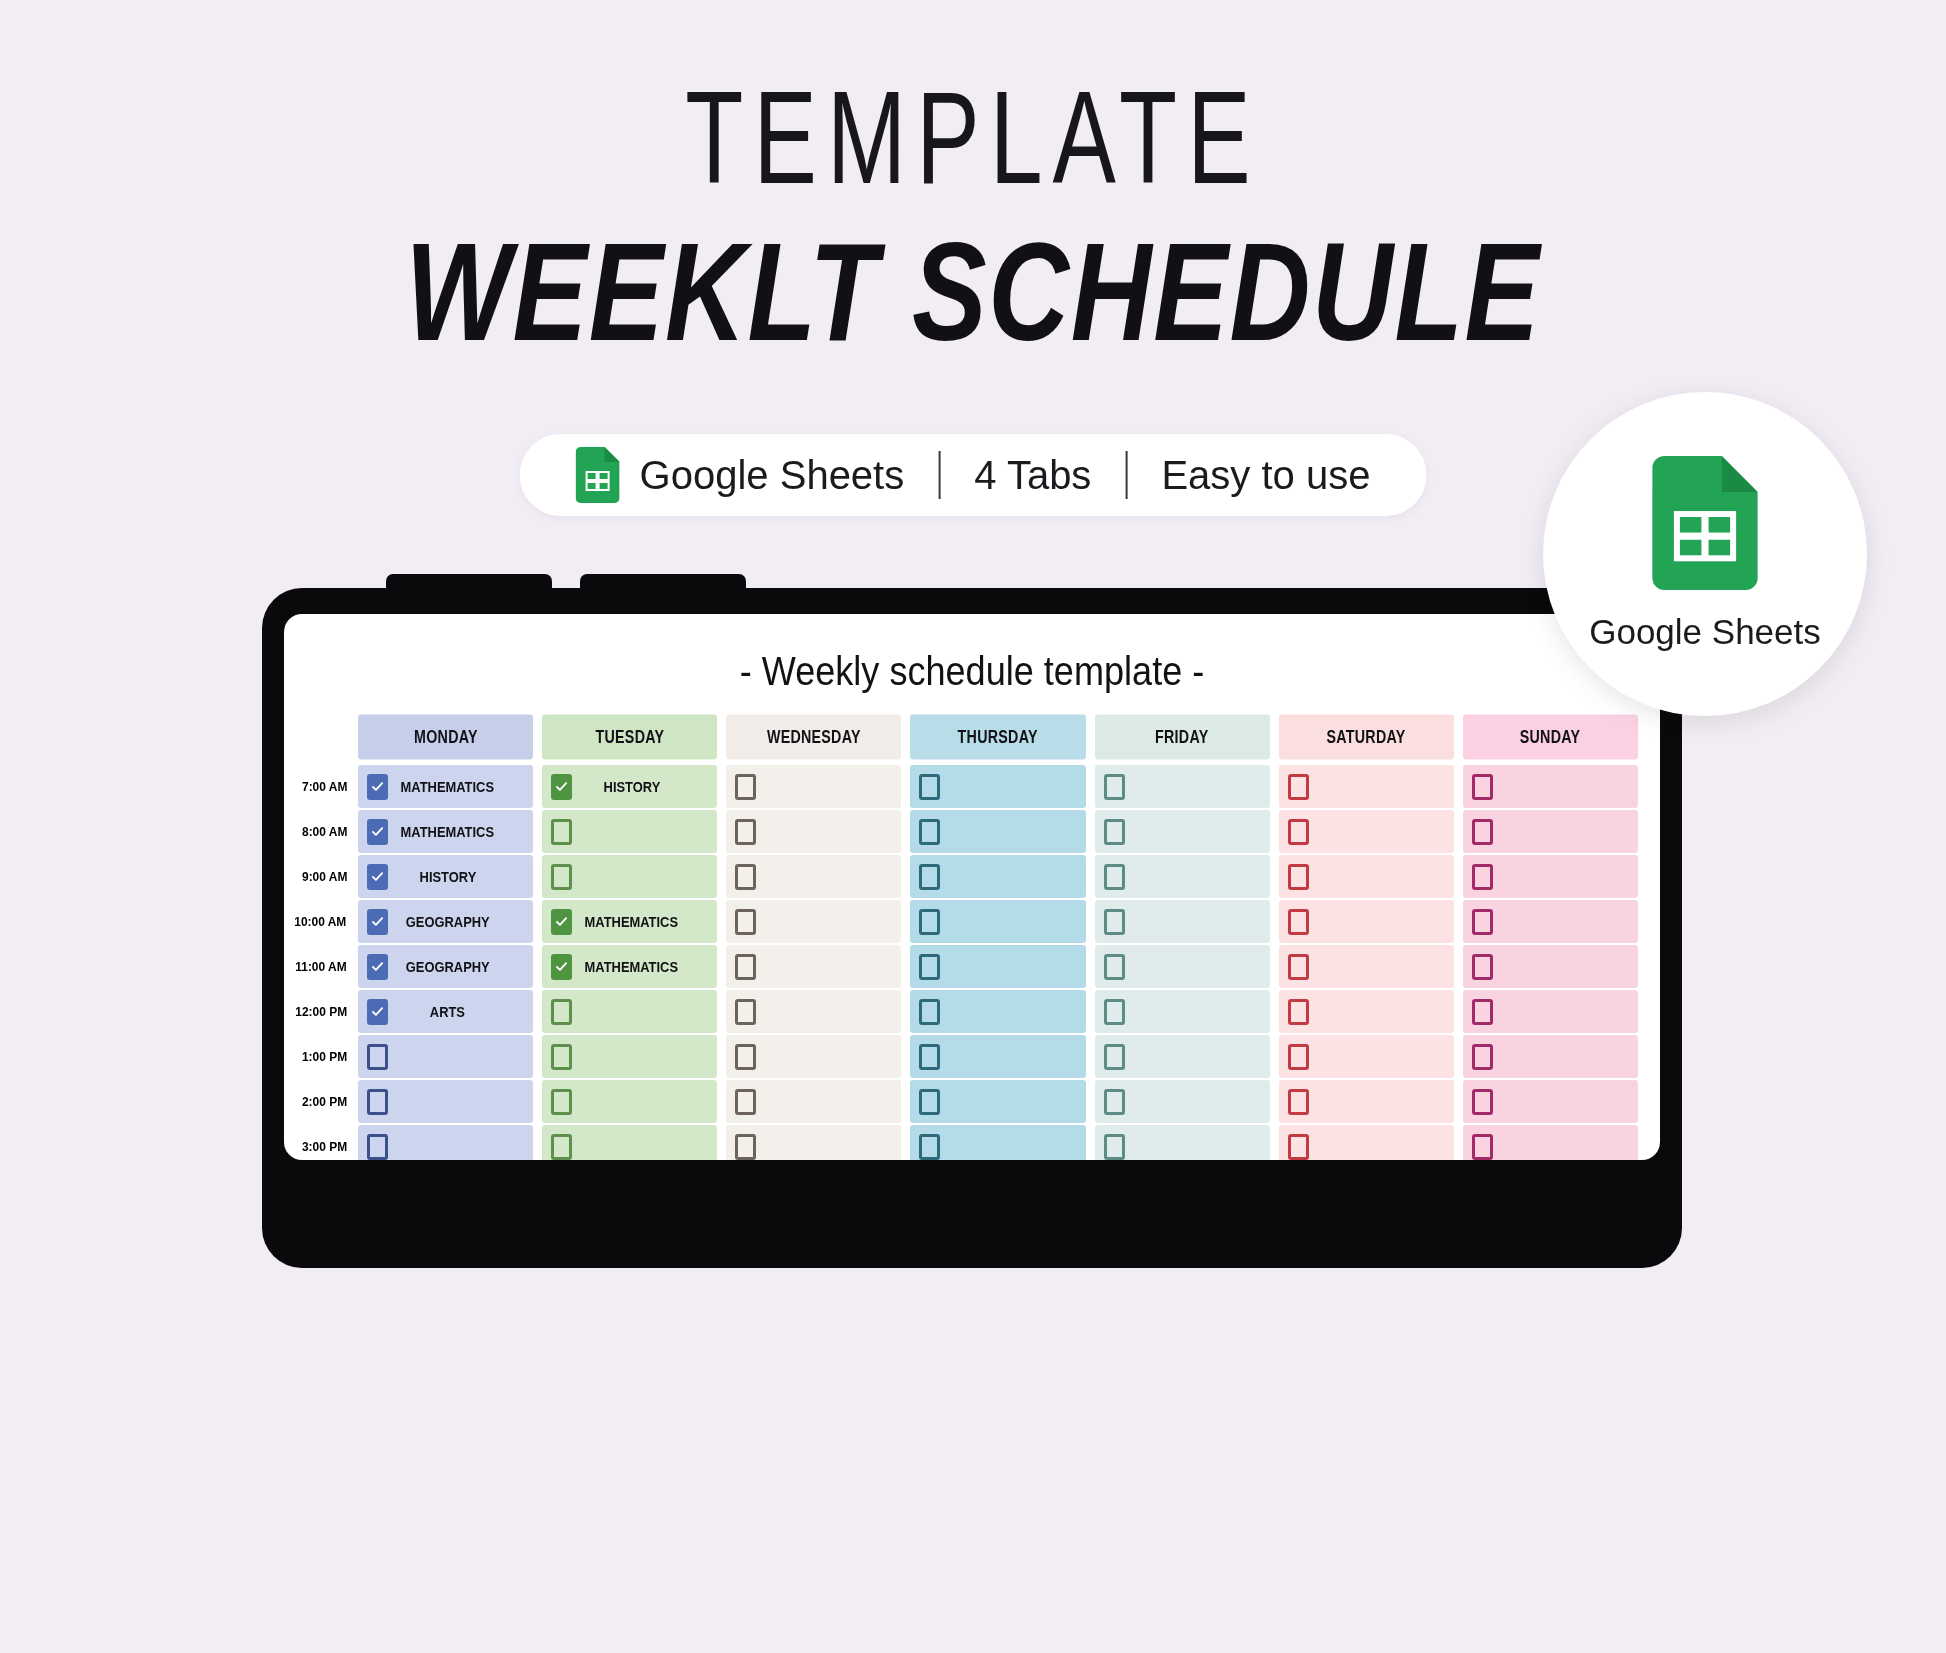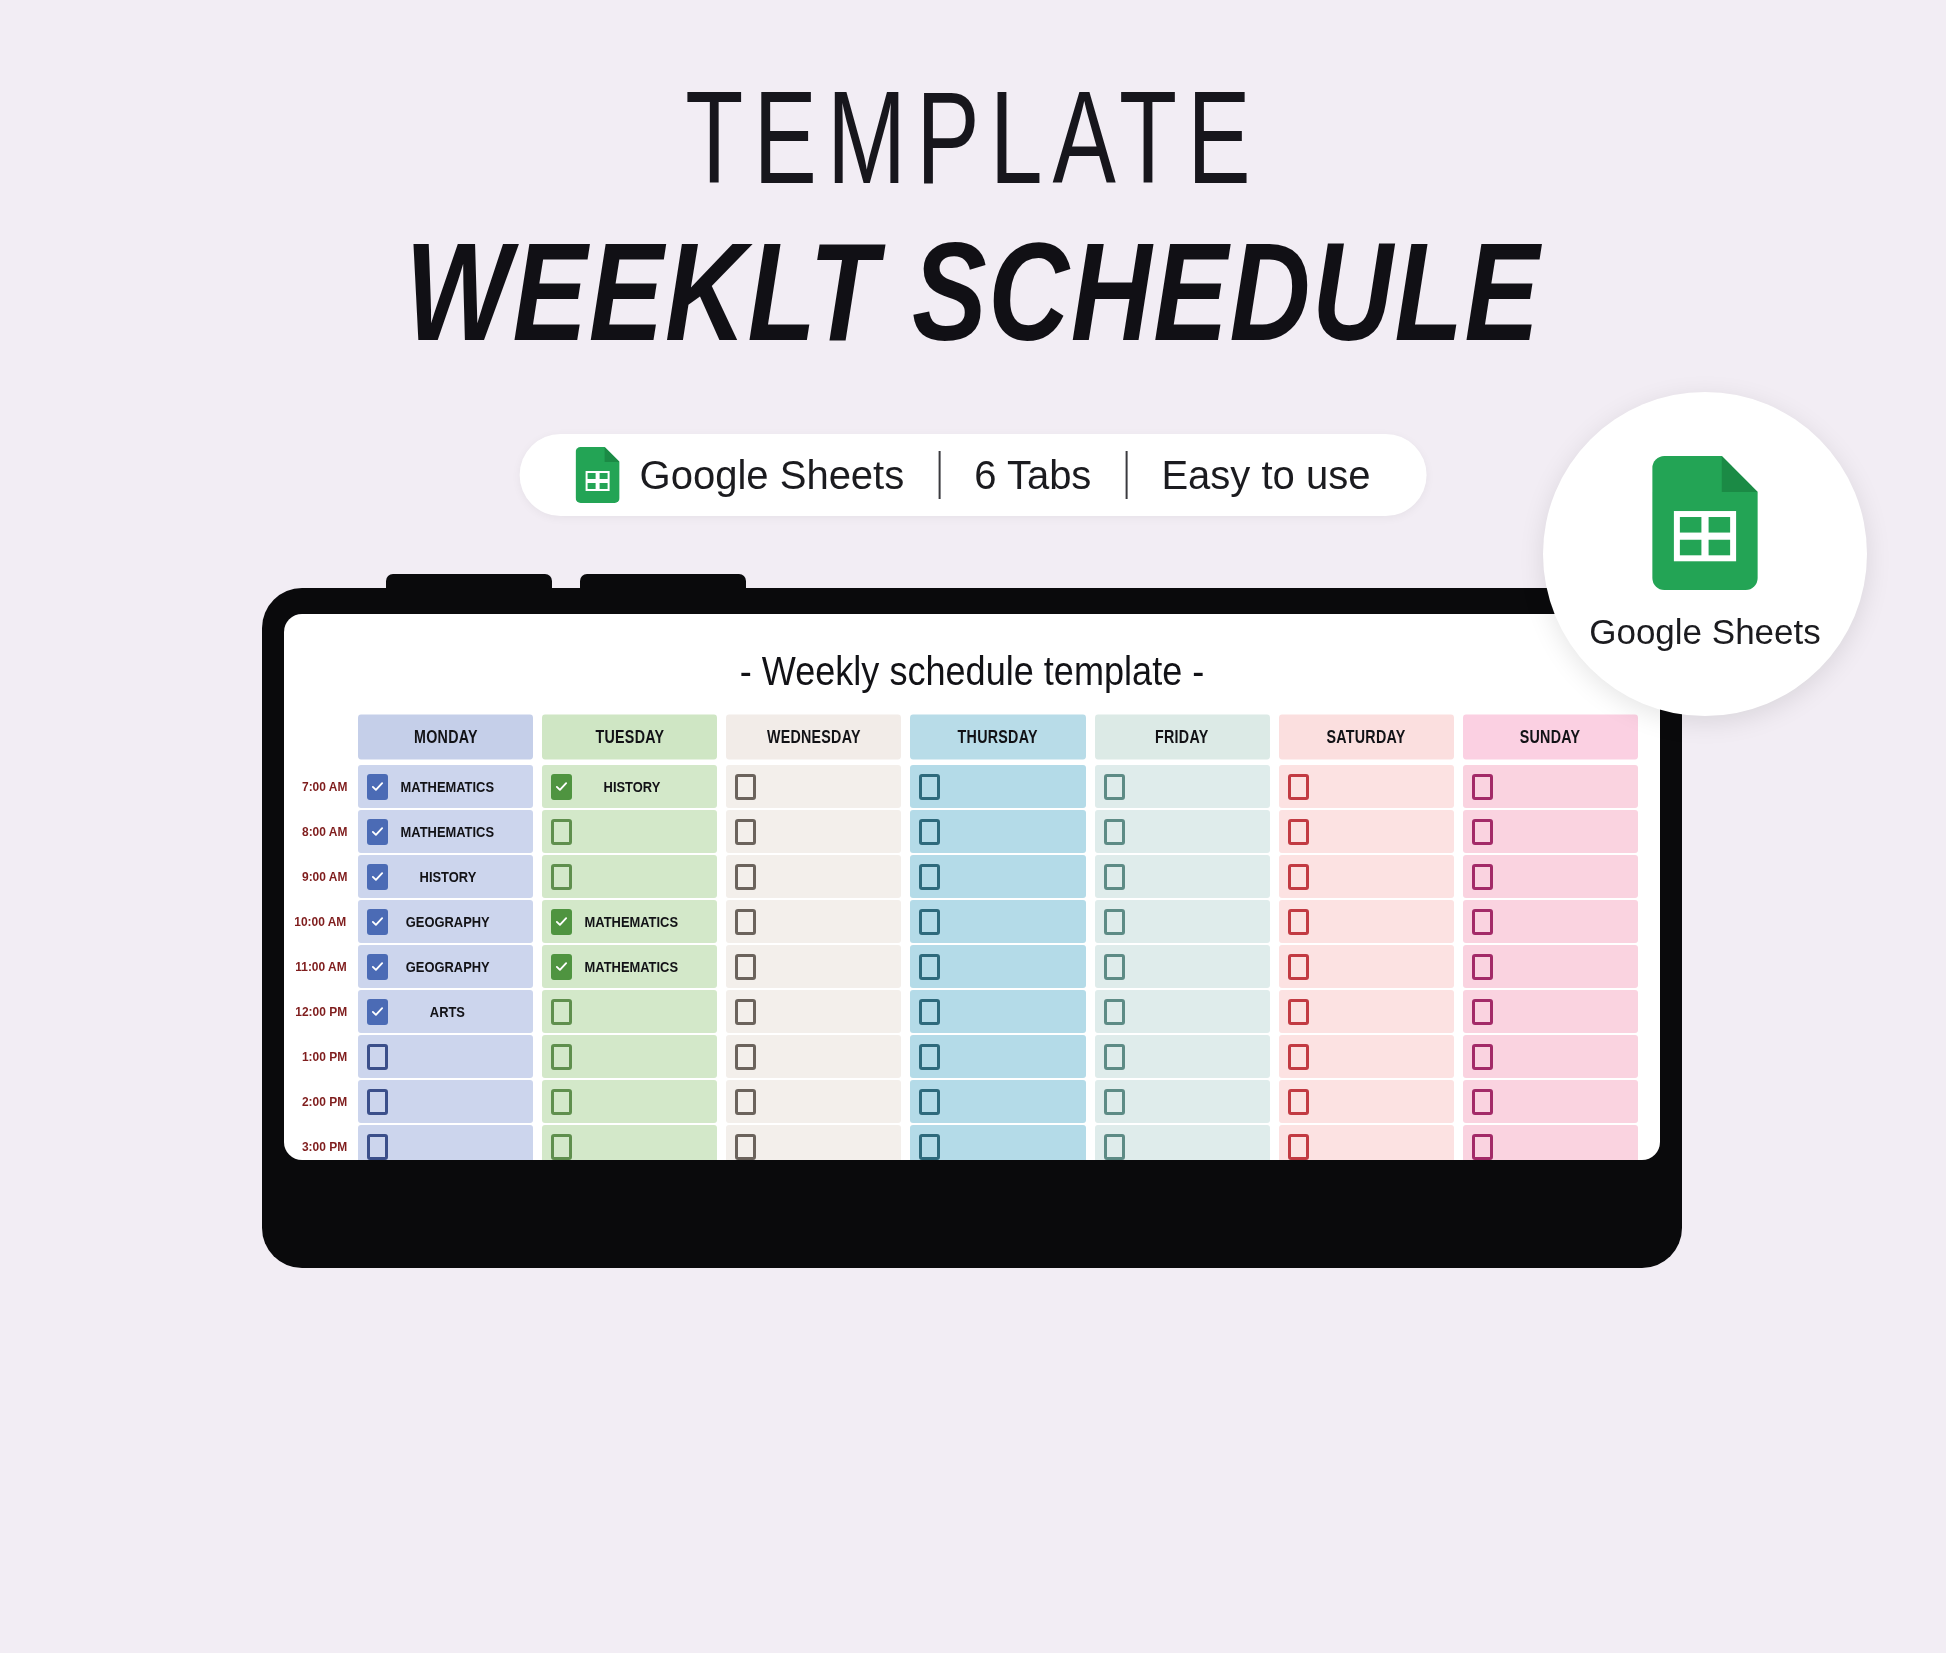--- a/index.html
+++ b/index.html
@@ -155,21 +155,21 @@
   .time-col {
     width: 74px;
     min-width: 74px;
     display: flex;
     align-items: center;
     justify-content: flex-end;
     padding-right: 9px;
     box-sizing: border-box;
     font-size: 13px;
     font-weight: bold;
-    color: #7f1d1d;
+    color: #000000;
     white-space: nowrap;
     transform-origin: right center;
   }
   .time-col span { transform: scaleX(0.92); display: inline-block; }
 
   .cell {
     flex: 1;
     margin-right: 9px;
     border-radius: 3px;
     display: flex;
@@ -235,21 +235,21 @@
       <path d="M29 0 L44 15 H29 Z" fill="#1b8a45"></path>
       <rect x="10" y="24" width="24" height="20" fill="#ffffff"></rect>
       <rect x="12" y="26" width="8" height="6" fill="#23a455"></rect>
       <rect x="24" y="26" width="8" height="6" fill="#23a455"></rect>
       <rect x="12" y="36" width="8" height="6" fill="#23a455"></rect>
       <rect x="24" y="36" width="8" height="6" fill="#23a455"></rect>
     </svg>
     <span>Google Sheets</span>
   </div>
   <div class="pill-sep"></div>
-  <div class="pill-item">6 Tabs</div>
+  <div class="pill-item">4 Tabs</div>
   <div class="pill-sep"></div>
   <div class="pill-item">Easy to use</div>
 </div>
 
 <div class="badge">
   <svg width="106" height="134" viewBox="0 0 44 56">
     <path d="M5 0 H29 L44 15 V51 A5 5 0 0 1 39 56 H5 A5 5 0 0 1 0 51 V5 A5 5 0 0 1 5 0 Z" fill="#23a455"></path>
     <path d="M29 0 L44 15 H29 Z" fill="#1b8a45"></path>
     <rect x="9" y="23" width="26" height="21" fill="#ffffff"></rect>
     <rect x="11.5" y="25.5" width="9" height="6.5" fill="#23a455"></rect>

